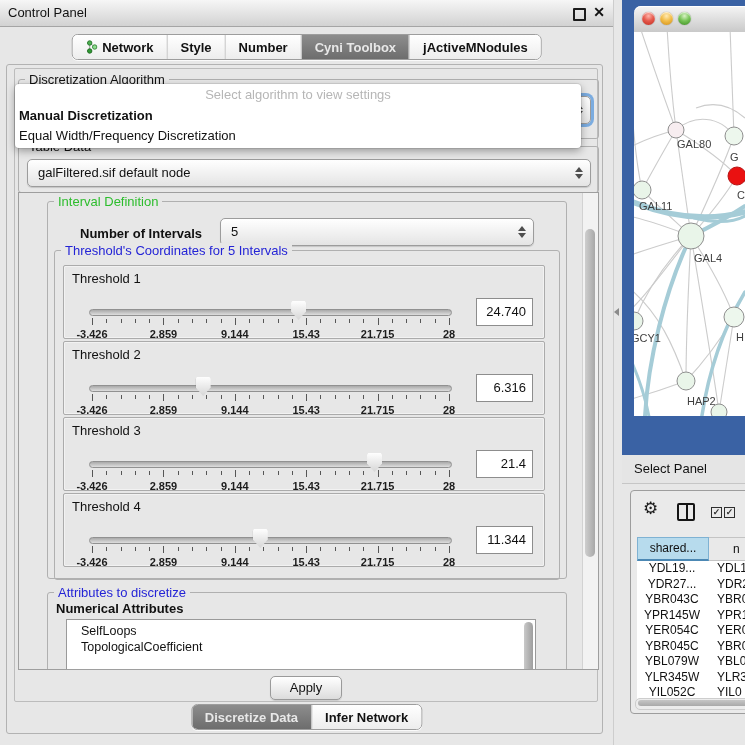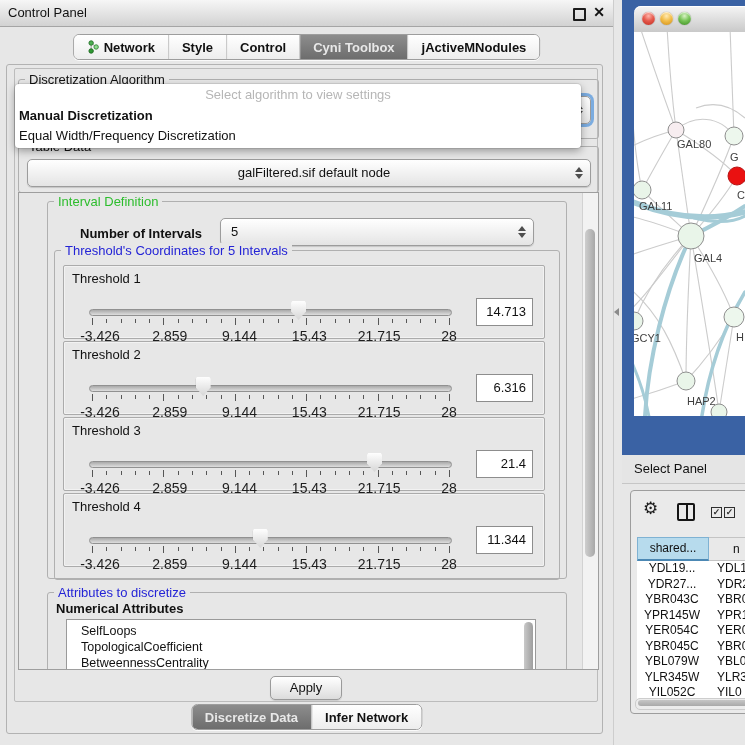--- a/index.html
+++ b/index.html
@@ -45,21 +45,21 @@
   .tpanel{position:absolute;left:8px;width:480px;height:72px;border:1px solid #ababab;border-radius:2px;box-shadow:inset 0 0 0 1px #f2f2f2;}
   .tlabel{position:absolute;left:8px;top:5px;font-size:13px;font-weight:400;}
   .slider{position:absolute;left:28px;top:28px;width:357px;height:42px;}
   .track{position:absolute;left:-3px;right:-3px;top:15px;height:5px;border:1px solid #919191;border-radius:4px;background:linear-gradient(#a9a9a9,#dedede);}
   .thumb{position:absolute;top:7px;width:15px;height:19px;margin-left:-7px;background:linear-gradient(#fefefe,#d6d6d6);
          clip-path:polygon(8% 0,92% 0,100% 10%,100% 55%,50% 100%,0 55%,0 10%);filter:drop-shadow(0 0 1px #777);}
   .ticks{position:absolute;left:0;right:0;top:24px;height:9px;}
   .tick{position:absolute;width:1px;background:#565656;}
   .tick.major{top:0;height:7px;}
   .tick.minor{top:1px;height:4px;}
-  .ticklabels{position:absolute;left:8px;right:0;top:34px;height:12px;font-size:14px;font-weight:400;color:#1d1d1d;}
+  .ticklabels{position:absolute;left:0;right:0;top:34px;height:12px;font-size:11px;font-weight:700;color:#1d1d1d;}
   .ticklabel{position:absolute;transform:translateX(-50%);white-space:nowrap;}
   .tvalue{position:absolute;left:412px;top:32px;width:49px;height:26px;background:#fff;border:1px solid #8d8d8d;
           font-size:13px;line-height:26px;text-align:right;padding-right:6px;}
   #attr-group{left:28px;top:399px;width:518px;height:86px;}
   #attr-sub{position:absolute;left:8px;top:8px;font-size:13px;font-weight:700;}
   #listbox{position:absolute;left:18px;top:26px;width:468px;height:62px;background:#fff;border:1px solid #9a9a9a;}
   .litem{font-size:12.5px;line-height:16px;padding-left:14px;white-space:nowrap;}
   .litem:first-child{padding-top:3px;}
   .lscroll{position:absolute;right:2px;top:2px;width:9px;height:54px;border-radius:5px;background:linear-gradient(90deg,#c9c9c9,#9e9e9e);}
   #apply-btn{position:absolute;left:270px;top:676px;width:70px;height:22px;border:1px solid #9a9a9a;border-radius:5px;
@@ -117,21 +117,21 @@
               <circle cx="4" cy="11" r="2.2" fill="#2f9a33" stroke="#226e25"></circle>
               <circle cx="9" cy="7" r="2.2" fill="#8fdc8f" stroke="#3f8f43"></circle>
             </svg>
           </span>
           <span>Network</span>
         </div>
         <div class="seg">
           <span>Style</span>
         </div>
         <div class="seg">
-          <span>Control</span>
+          <span>Number</span>
         </div>
         <div class="seg sel">
           <span>Cyni Toolbox</span>
         </div>
         <div class="seg">
           <span>jActiveMNodules</span>
         </div>
       </div>
 
     <div class="tabcontent"></div>
@@ -150,21 +150,21 @@
     <div id="popup">
       <div class="popup-hint">Select algorithm to view settings</div>
       <div id="popup-items">
           <div class="popup-item first">Manual Discretization</div>
           <div class="popup-item">Equal Width/Frequency Discretization</div>
         </div>
     </div>
 
     <div class="group" id="table-group">
       <span class="gtitle">Table Data</span>
-      <div class="combo" style="left:8px;right:7px;top:12px;text-align:center;">
+      <div class="combo" style="left:8px;right:7px;top:12px;">
         <span>galFiltered.sif default node</span>
         <span class="stepper">
             <i class="up"></i>
             <i class="down"></i>
           </span>
       </div>
     </div>
 
     <div id="scrollpane">
       <div class="group" id="interval-group">
@@ -215,21 +215,21 @@
                   </div>
       <div class="ticklabels">
                     <span class="ticklabel" style="left:0%">-3.426</span>
                     <span class="ticklabel" style="left:20%">2.859</span>
                     <span class="ticklabel" style="left:40%">9.144</span>
                     <span class="ticklabel" style="left:60%">15.43</span>
                     <span class="ticklabel" style="left:80%">21.715</span>
                     <span class="ticklabel" style="left:100%">28</span>
                   </div>
     </div>
-    <div class="tvalue">14.713</div>
+    <div class="tvalue">24.740</div>
   </div>
               <div class="tpanel" style="top:90px">
     <div class="tlabel">Threshold 2</div>
     <div class="slider">
       <div class="track"></div>
       <div class="thumb" style="left:31.00%"></div>
       <div class="ticks">
                     <span class="tick major" style="left:0.00%"></span>
                     <span class="tick minor" style="left:4.00%"></span>
                     <span class="tick minor" style="left:8.00%"></span>
@@ -359,21 +359,20 @@
             </div>
         </div>
       </div>
       <div class="group" id="attr-group">
         <span class="gtitle blue">Attributes to discretize</span>
         <span id="attr-sub">Numerical Attributes</span>
         <div id="listbox">
           <div id="list-items">
               <div class="litem">SelfLoops</div>
               <div class="litem">TopologicalCoefficient</div>
-              <div class="litem">BetweennessCentrality</div>
             </div>
           <div class="lscroll"></div>
         </div>
       </div>
       <div class="vscroll">
         <div class="vthumb" style="top:36px;height:328px;"></div>
       </div>
     </div>
 
     <div id="apply-btn">Apply</div>

